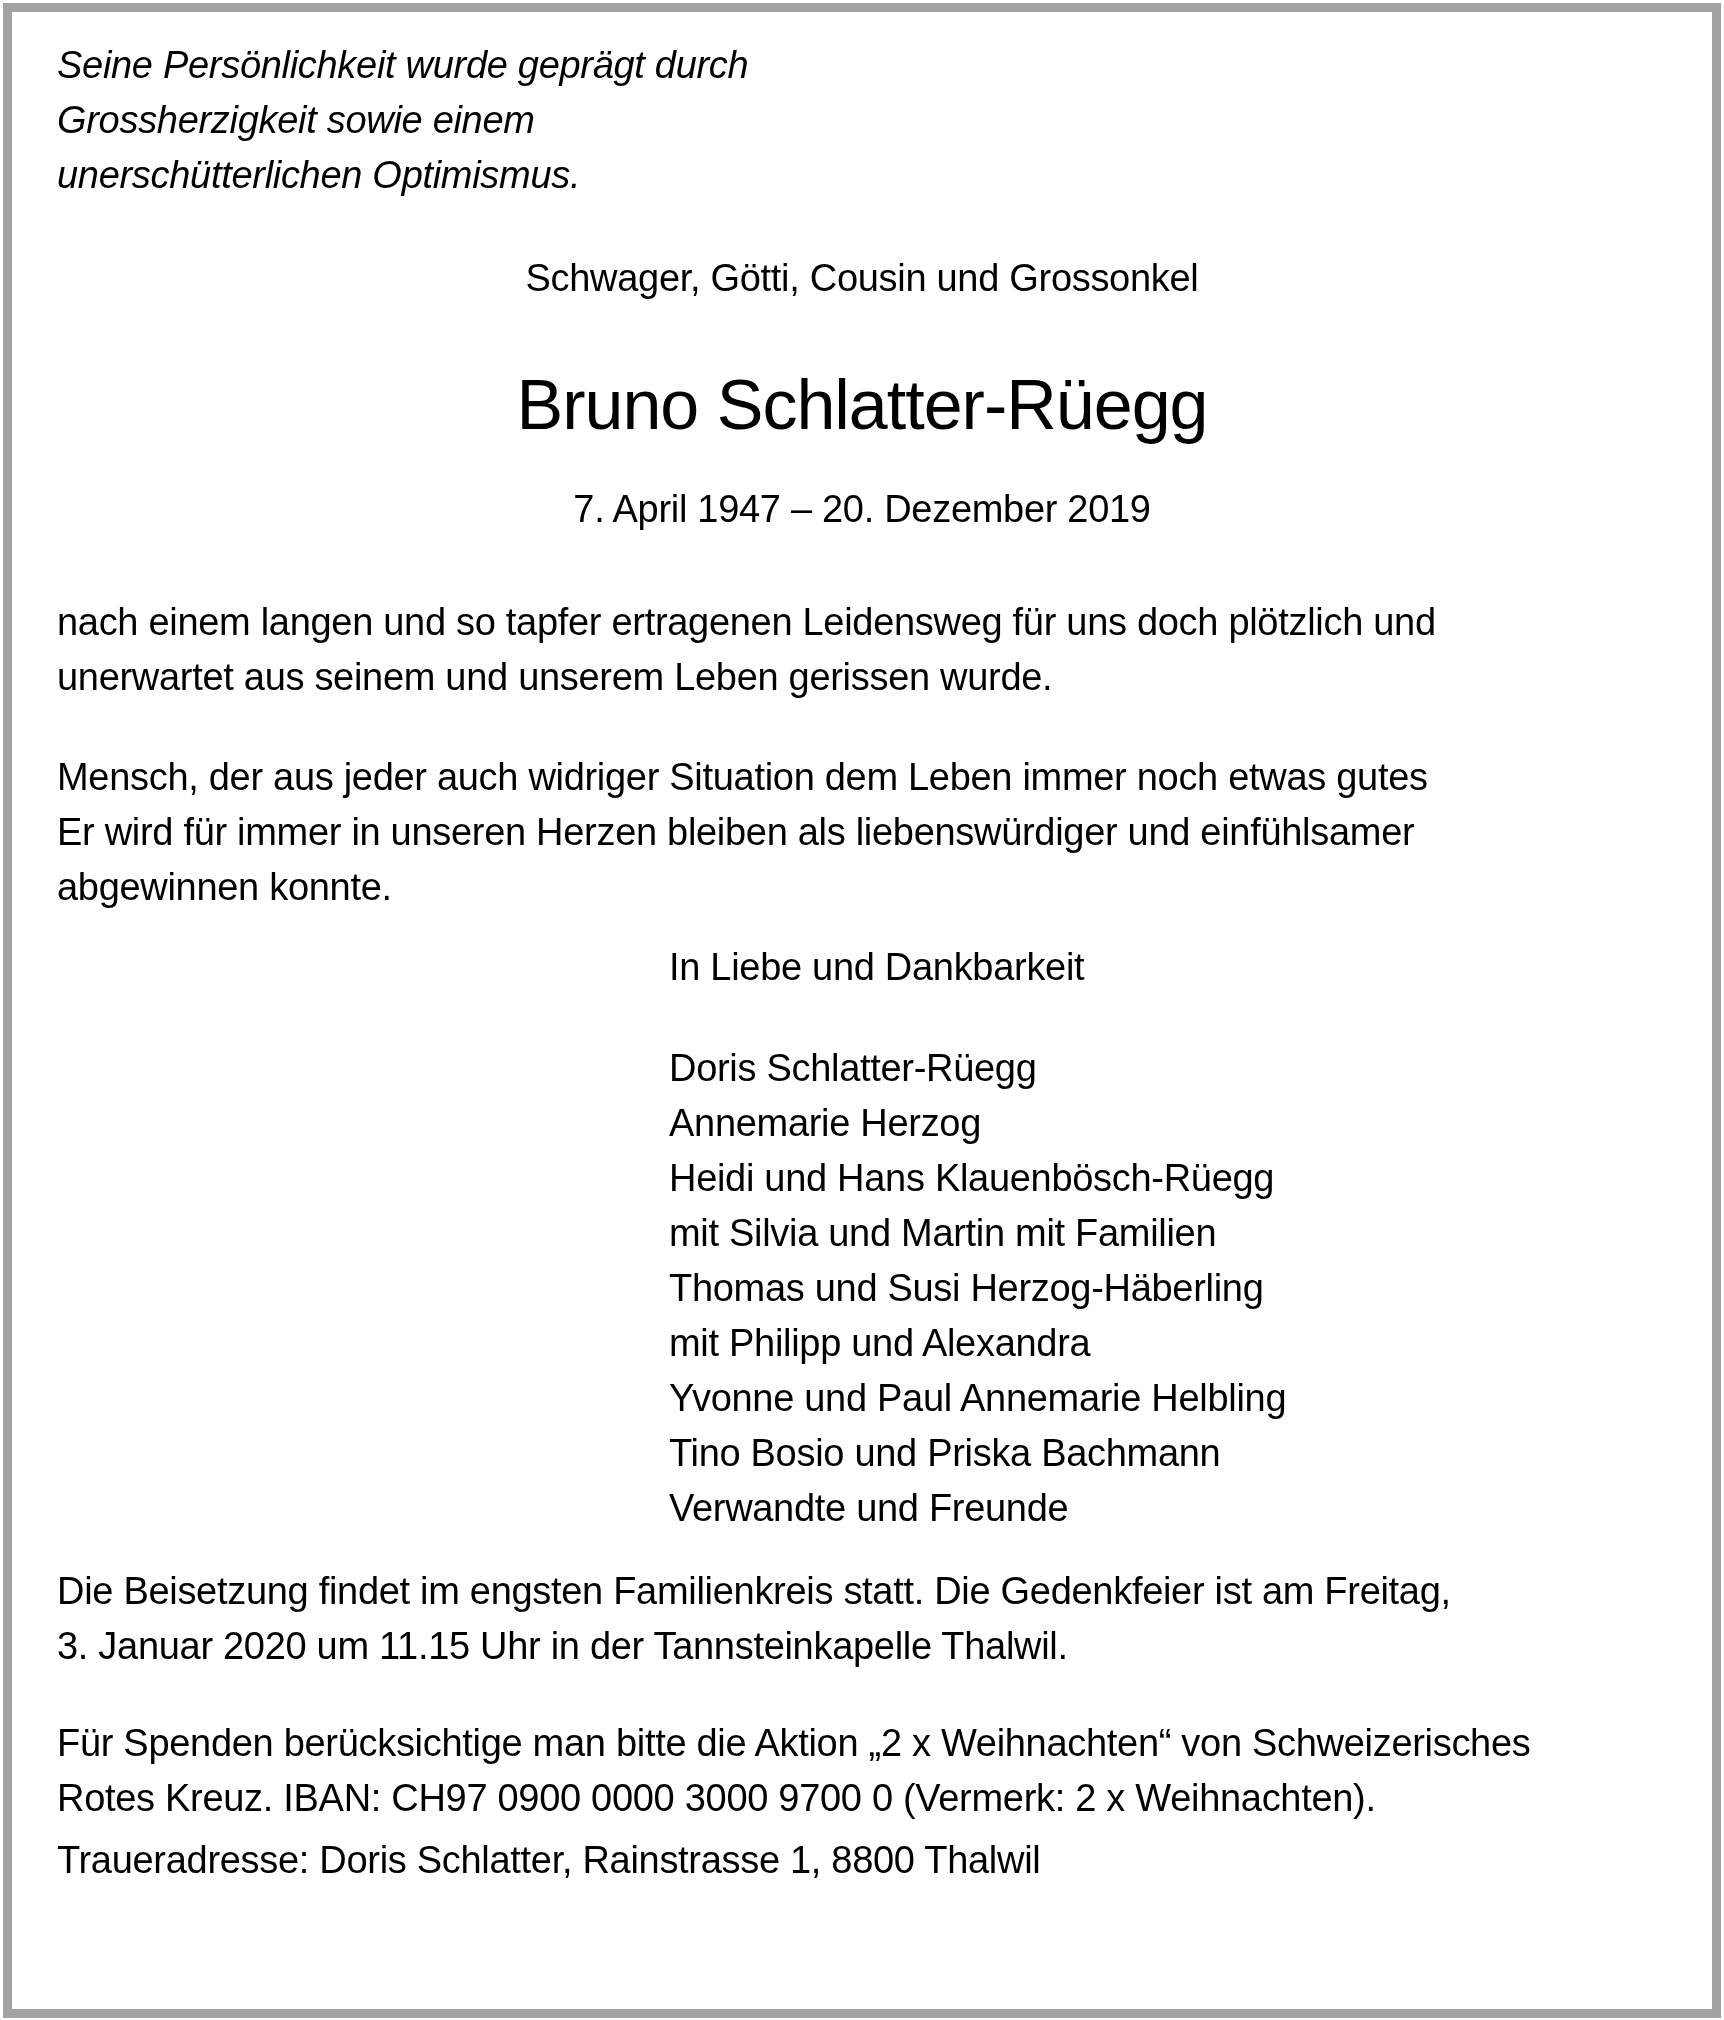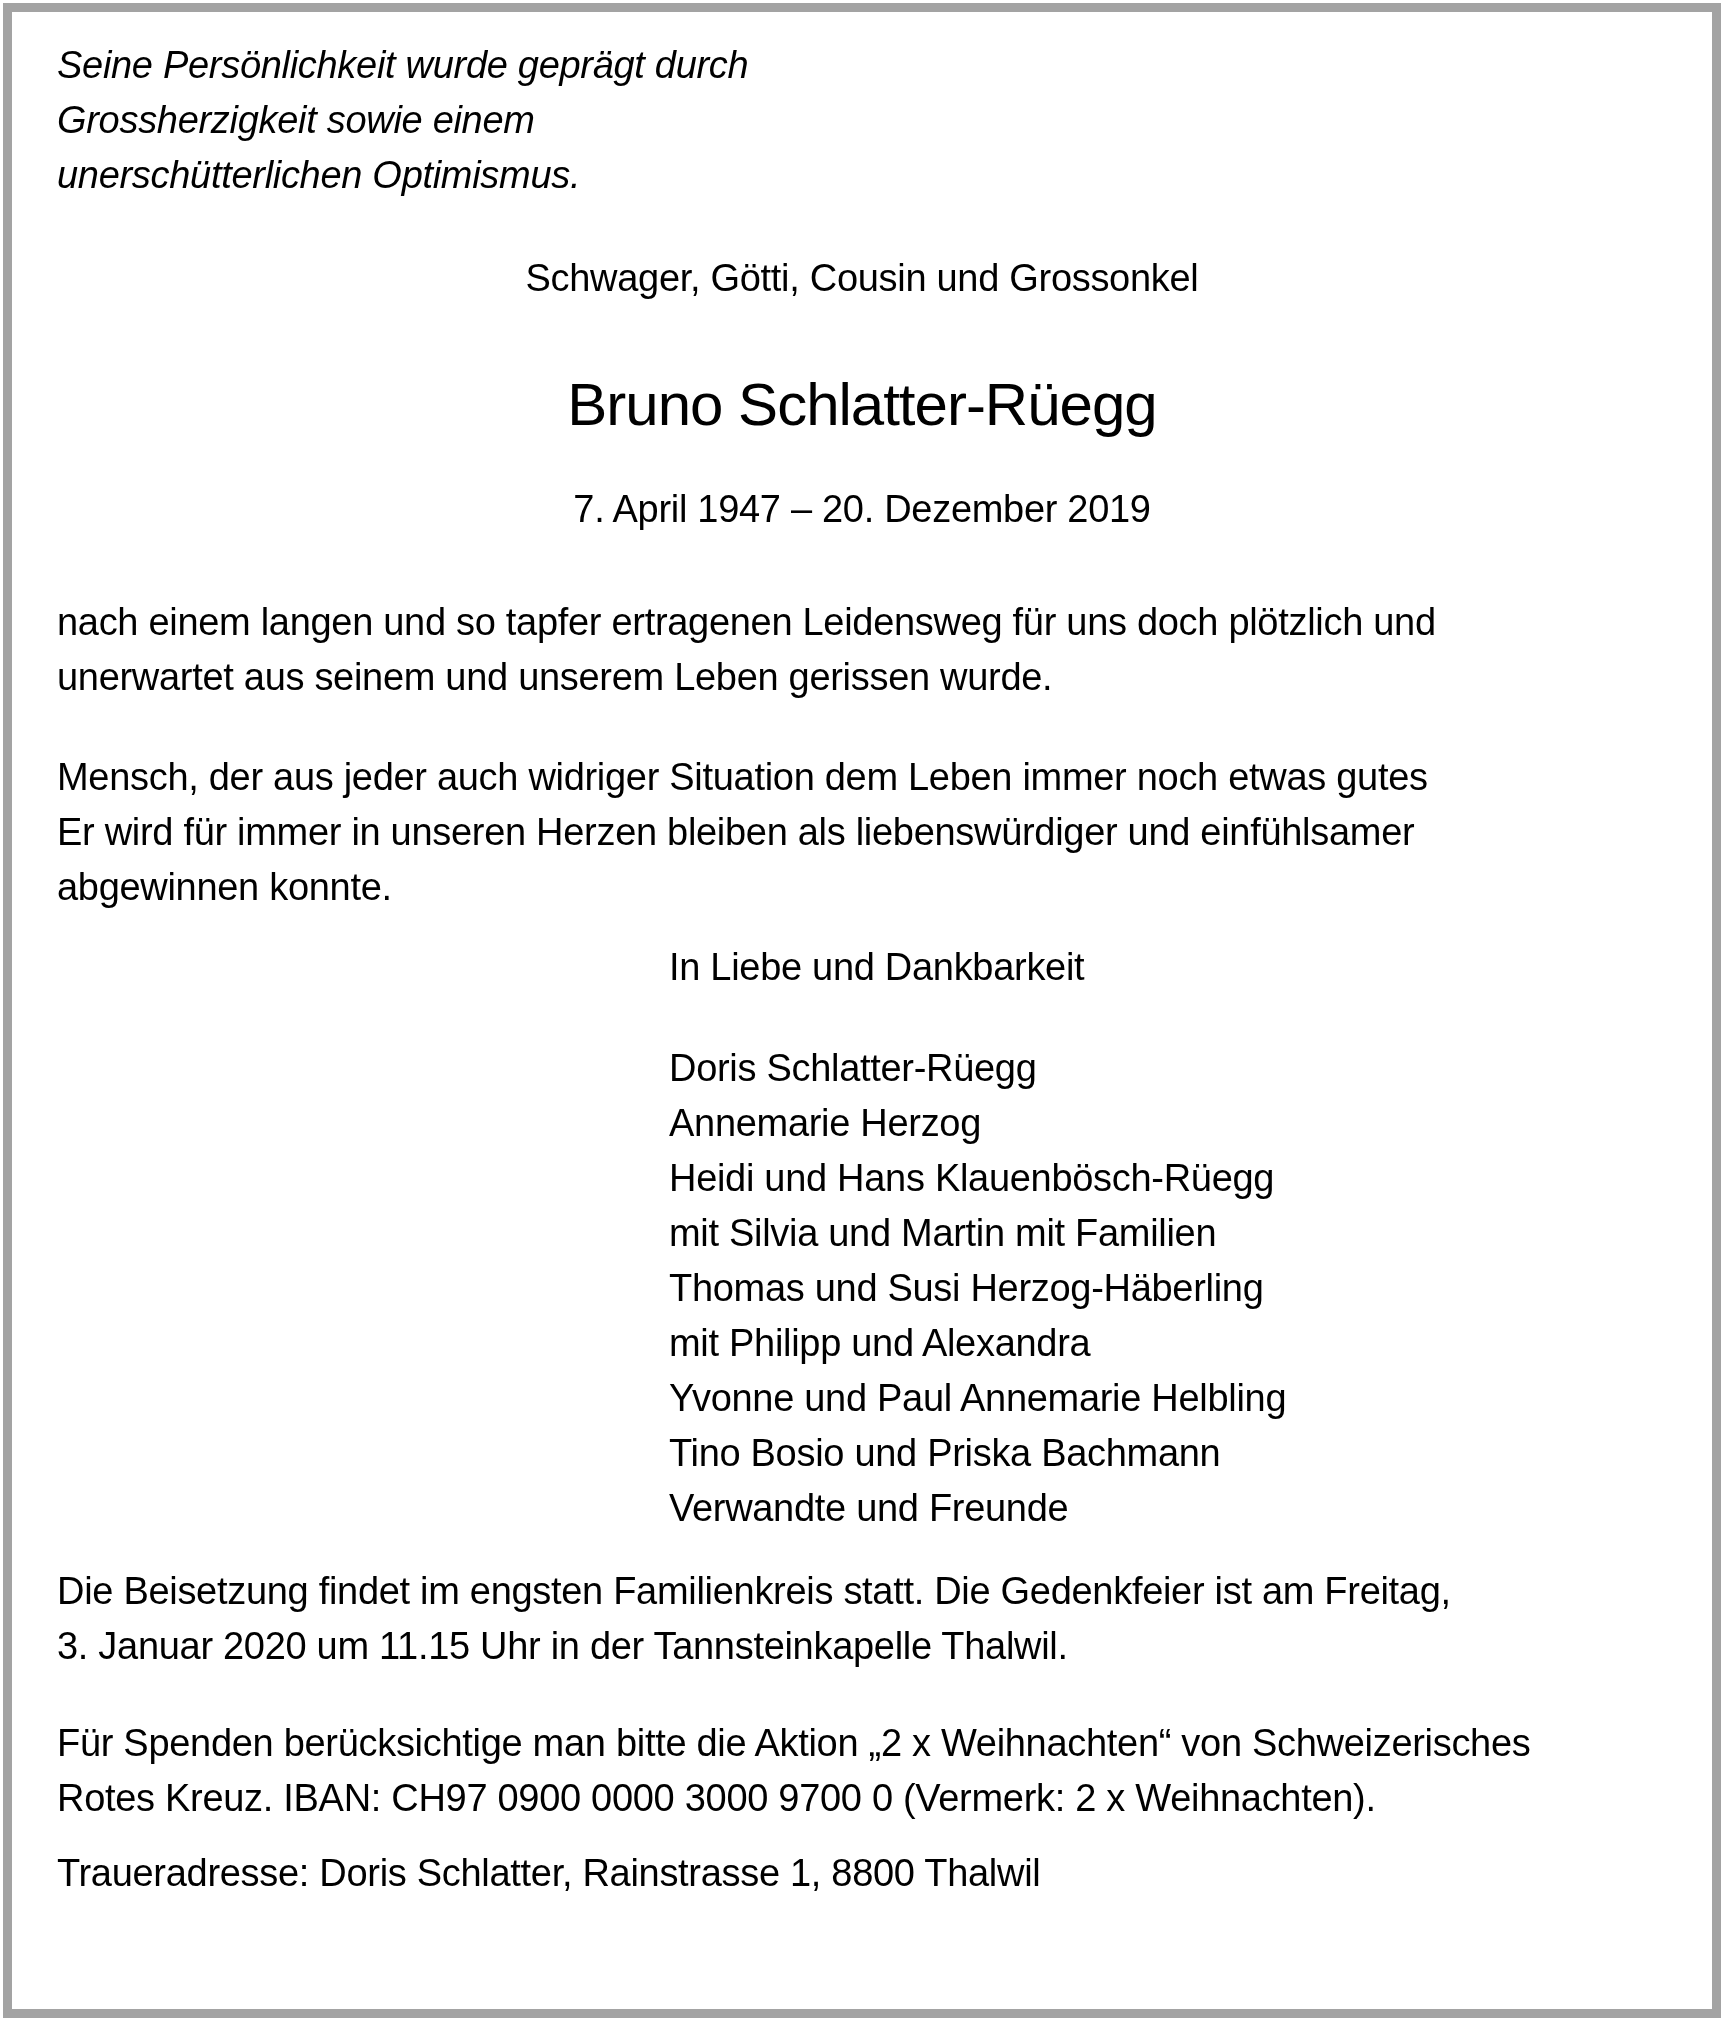--- a/index.html
+++ b/index.html
@@ -35,21 +35,21 @@
 
   .intro {
     font-style: italic;
     margin-bottom: 48px;
   }
   .announcement {
     text-align: center;
   }
   .deceased-name {
     text-align: center;
-    font-size: 60px;
+    font-size: 70px;
     line-height: 106px;
     margin-top: 46px;
     font-weight: 400;
     letter-spacing: -1px;
   }
   .life-dates {
     text-align: center;
     margin-top: 24px;
   }
   .para1 { margin-top: 58px; }
@@ -57,21 +57,21 @@
   .closing {
     margin-top: 25px;
     margin-left: 612px;
   }
   .mourners {
     margin-top: 46px;
     margin-left: 612px;
   }
   .funeral { margin-top: 28px; }
   .donation { margin-top: 42px; }
-  .address { margin-top: 20px; }
+  .address { margin-top: 7px; }
 </style>
 </head>
 <body>
 
 <div class="frame">
   <div class="content">
 
     <div class="intro">
       <div class="line">Seine Persönlichkeit wurde geprägt durch</div>
       <div class="line">Grossherzigkeit sowie einem</div>

